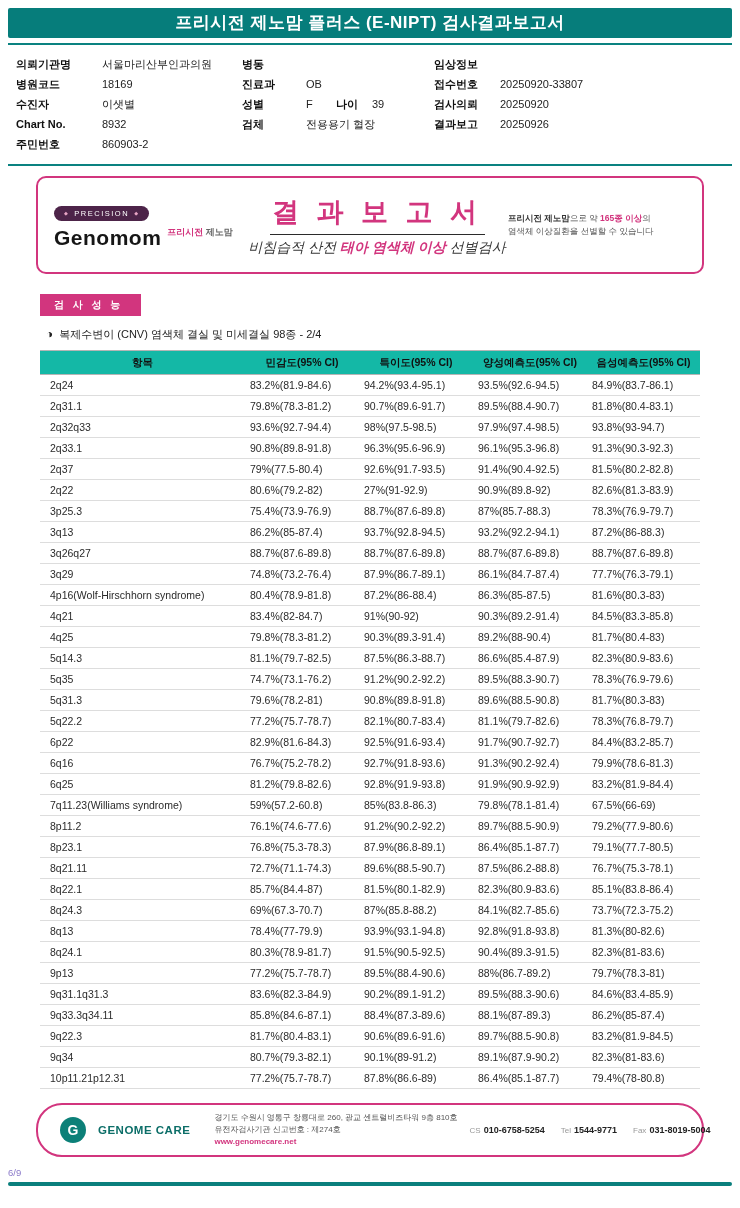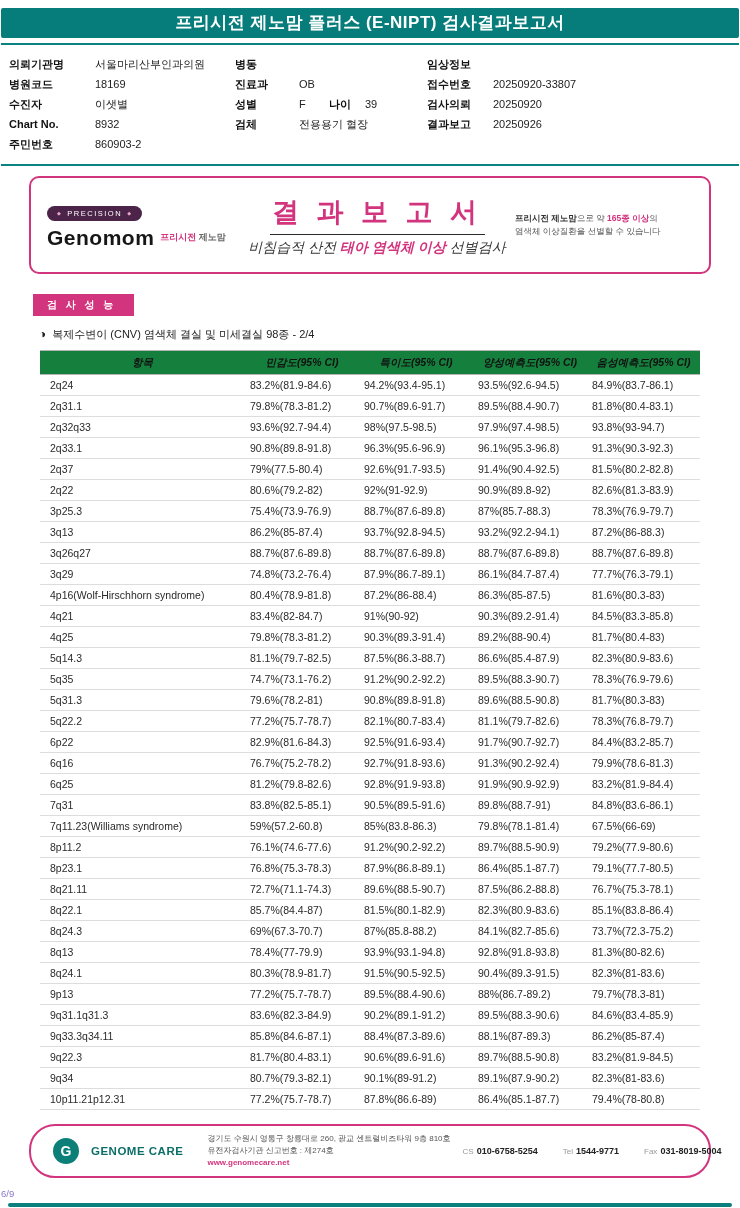--- a/index.html
+++ b/index.html
@@ -1,18 +1,18 @@
 <!DOCTYPE html>
 <html><head>
 <meta charset="utf-8">
 <style>
   *{margin:0;padding:0;box-sizing:border-box;}
   html,body{width:740px;height:1208px;}
   body{background:#f2f2f2;font-family:"Liberation Sans","DejaVu Sans",sans-serif;color:#1c1c1c;overflow:hidden;}
-  .page{width:740px;height:1208px;background:#fff;padding:8px 1px 0;position:relative;}
+  .page{width:740px;height:1208px;background:#fff;padding:8px 8px 0;position:relative;}
 
   .banner{background:#067d7b;color:#fff;text-align:center;font-weight:bold;font-size:17px;line-height:30px;height:30px;border-radius:2px;letter-spacing:.5px;}
   .line-teal-1{border-top:2px solid #0a8280;margin-top:5px;}
   .line-teal-2{border-top:2.5px solid #0a8280;}
 
   .info-grid{display:flex;padding:9px 0 10px 8px;}
   .info-col{display:flex;flex-direction:column;}
   .info-col.c1{width:226px;}
   .info-col.c2{width:192px;}
   .info-col.c3{flex:1;}
@@ -22,51 +22,51 @@
   .c2 .info-label{width:64px;}
   .c3 .info-label{width:66px;}
   .info-value{color:#222;white-space:nowrap;}
   .gender-val{width:30px;}
   .info-label.extra{width:36px;}
 
   .report-box{margin:10px 28px 0;border:2px solid #d2357e;border-radius:10px;display:flex;align-items:center;padding:10px 16px;height:98px;}
   .logo-block{width:192px;}
   .precision-badge{display:inline-flex;align-items:center;gap:5px;background:#4d2449;color:#fff;font-size:7.5px;letter-spacing:1.5px;padding:3px 10px;border-radius:9px;font-weight:normal;}
   .badge-dot{font-size:5px;color:#e9a6c6;line-height:1;}
-  .brand-line{margin-top:5px;display:flex;align-items:center;gap:6px;}
+  .brand-line{margin-top:5px;display:flex;align-items:flex-start;gap:6px;}
   .brand{font-size:21px;font-weight:bold;color:#161616;letter-spacing:.5px;}
   .brand-kr{font-size:9px;white-space:nowrap;}
   .brand-kr .kr1{color:#d2357e;font-weight:bold;}
   .brand-kr .kr2{color:#666;font-weight:bold;}
   .center-block{flex:1;text-align:center;}
   .report-title{font-size:27px;font-weight:bold;color:#d2357e;letter-spacing:5px;}
   .title-underline{width:215px;border-top:1.5px solid #2b2b2b;margin:4px auto;}
   .report-subtitle{font-size:14px;color:#333;font-style:italic;}
   .report-subtitle .hl{color:#d2357e;font-weight:bold;}
   .side-note{width:178px;font-size:8.5px;color:#555;line-height:1.55;}
   .side-note .strong{color:#333;font-weight:bold;}
   .side-note .hl{color:#d2357e;font-weight:bold;}
 
   .section-wrap{margin:20px 0 0 32px;height:22px;}
   .section-label{display:inline-block;background:#d2357e;color:#fff;font-weight:bold;font-size:10px;letter-spacing:3px;padding:4px 18px 4px 14px;}
   .note-line{margin:10px 0 0 38px;font-size:11px;color:#222;display:flex;align-items:center;gap:6px;height:16px;}
   .note-icon{font-size:12px;line-height:1;color:#222;}
 
   .perf-table{width:660px;margin:8px auto 0;border-collapse:collapse;table-layout:fixed;font-size:10.5px;}
-  .perf-table thead th{background:#15803d;border-top:1.5px solid #b5b5b5;border-bottom:1.5px solid #b5b5b5;font-weight:bold;height:24px;text-align:center;color:#111;font-style:italic;}
+  .perf-table thead th{background:#14b8a6;border-top:1.5px solid #b5b5b5;border-bottom:1.5px solid #b5b5b5;font-weight:bold;height:24px;text-align:center;color:#111;}
   .perf-table tbody td{border-bottom:1px solid #ddd;height:20px;line-height:20px;color:#2a2a2a;padding-left:5px;text-align:left;white-space:nowrap;overflow:hidden;}
   .perf-table tbody td:first-child{padding-left:10px;}
 
   .footer-box{margin:14px 28px 0;border:2px solid #d2357e;border-radius:26px;height:54px;display:flex;align-items:center;padding:0 22px;gap:12px;}
   .gc-circle{width:26px;height:26px;border-radius:50%;background:#0c8078;color:#fff;font-weight:bold;font-size:14px;display:flex;align-items:center;justify-content:center;flex:none;}
   .gc-text{font-size:11.5px;font-weight:bold;color:#0c6e68;letter-spacing:.5px;white-space:nowrap;}
   .footer-divider{width:1px;height:30px;background:#e0e0e0;}
   .addr{font-size:8px;color:#555;line-height:1.5;white-space:nowrap;}
   .addr .site{color:#d2357e;font-weight:bold;}
-  .footer-contacts{margin-left:auto;display:flex;gap:25px;align-items:center;font-size:9px;white-space:nowrap;}
+  .footer-contacts{margin-left:auto;display:flex;gap:16px;align-items:center;font-size:9px;white-space:nowrap;}
   .contact .cl{color:#999;font-size:8px;margin-right:3px;}
   .contact .cv{font-weight:bold;color:#222;}
   .page-number{text-align:left;font-size:9.5px;color:#8a79c9;margin-top:10px;height:12px;}
   .bottom-bar{width:724px;height:4px;background:#0a7f7d;margin:3px auto 0;border-radius:2px;}
 </style>
 </head>
 <body>
 
 <div class="page">
 
@@ -222,21 +222,21 @@
         <tr>
           <td>2q37</td>
           <td>79%(77.5-80.4)</td>
           <td>92.6%(91.7-93.5)</td>
           <td>91.4%(90.4-92.5)</td>
           <td>81.5%(80.2-82.8)</td>
         </tr>
         <tr>
           <td>2q22</td>
           <td>80.6%(79.2-82)</td>
-          <td>92%(91-92.9)</td>
+          <td>27%(91-92.9)</td>
           <td>90.9%(89.8-92)</td>
           <td>82.6%(81.3-83.9)</td>
         </tr>
         <tr>
           <td>3p25.3</td>
           <td>75.4%(73.9-76.9)</td>
           <td>88.7%(87.6-89.8)</td>
           <td>87%(85.7-88.3)</td>
           <td>78.3%(76.9-79.7)</td>
         </tr>
@@ -323,27 +323,20 @@
           <td>92.7%(91.8-93.6)</td>
           <td>91.3%(90.2-92.4)</td>
           <td>79.9%(78.6-81.3)</td>
         </tr>
         <tr>
           <td>6q25</td>
           <td>81.2%(79.8-82.6)</td>
           <td>92.8%(91.9-93.8)</td>
           <td>91.9%(90.9-92.9)</td>
           <td>83.2%(81.9-84.4)</td>
-        </tr>
-        <tr>
-          <td>7q31</td>
-          <td>83.8%(82.5-85.1)</td>
-          <td>90.5%(89.5-91.6)</td>
-          <td>89.8%(88.7-91)</td>
-          <td>84.8%(83.6-86.1)</td>
         </tr>
         <tr>
           <td>7q11.23(Williams syndrome)</td>
           <td>59%(57.2-60.8)</td>
           <td>85%(83.8-86.3)</td>
           <td>79.8%(78.1-81.4)</td>
           <td>67.5%(66-69)</td>
         </tr>
         <tr>
           <td>8p11.2</td>

